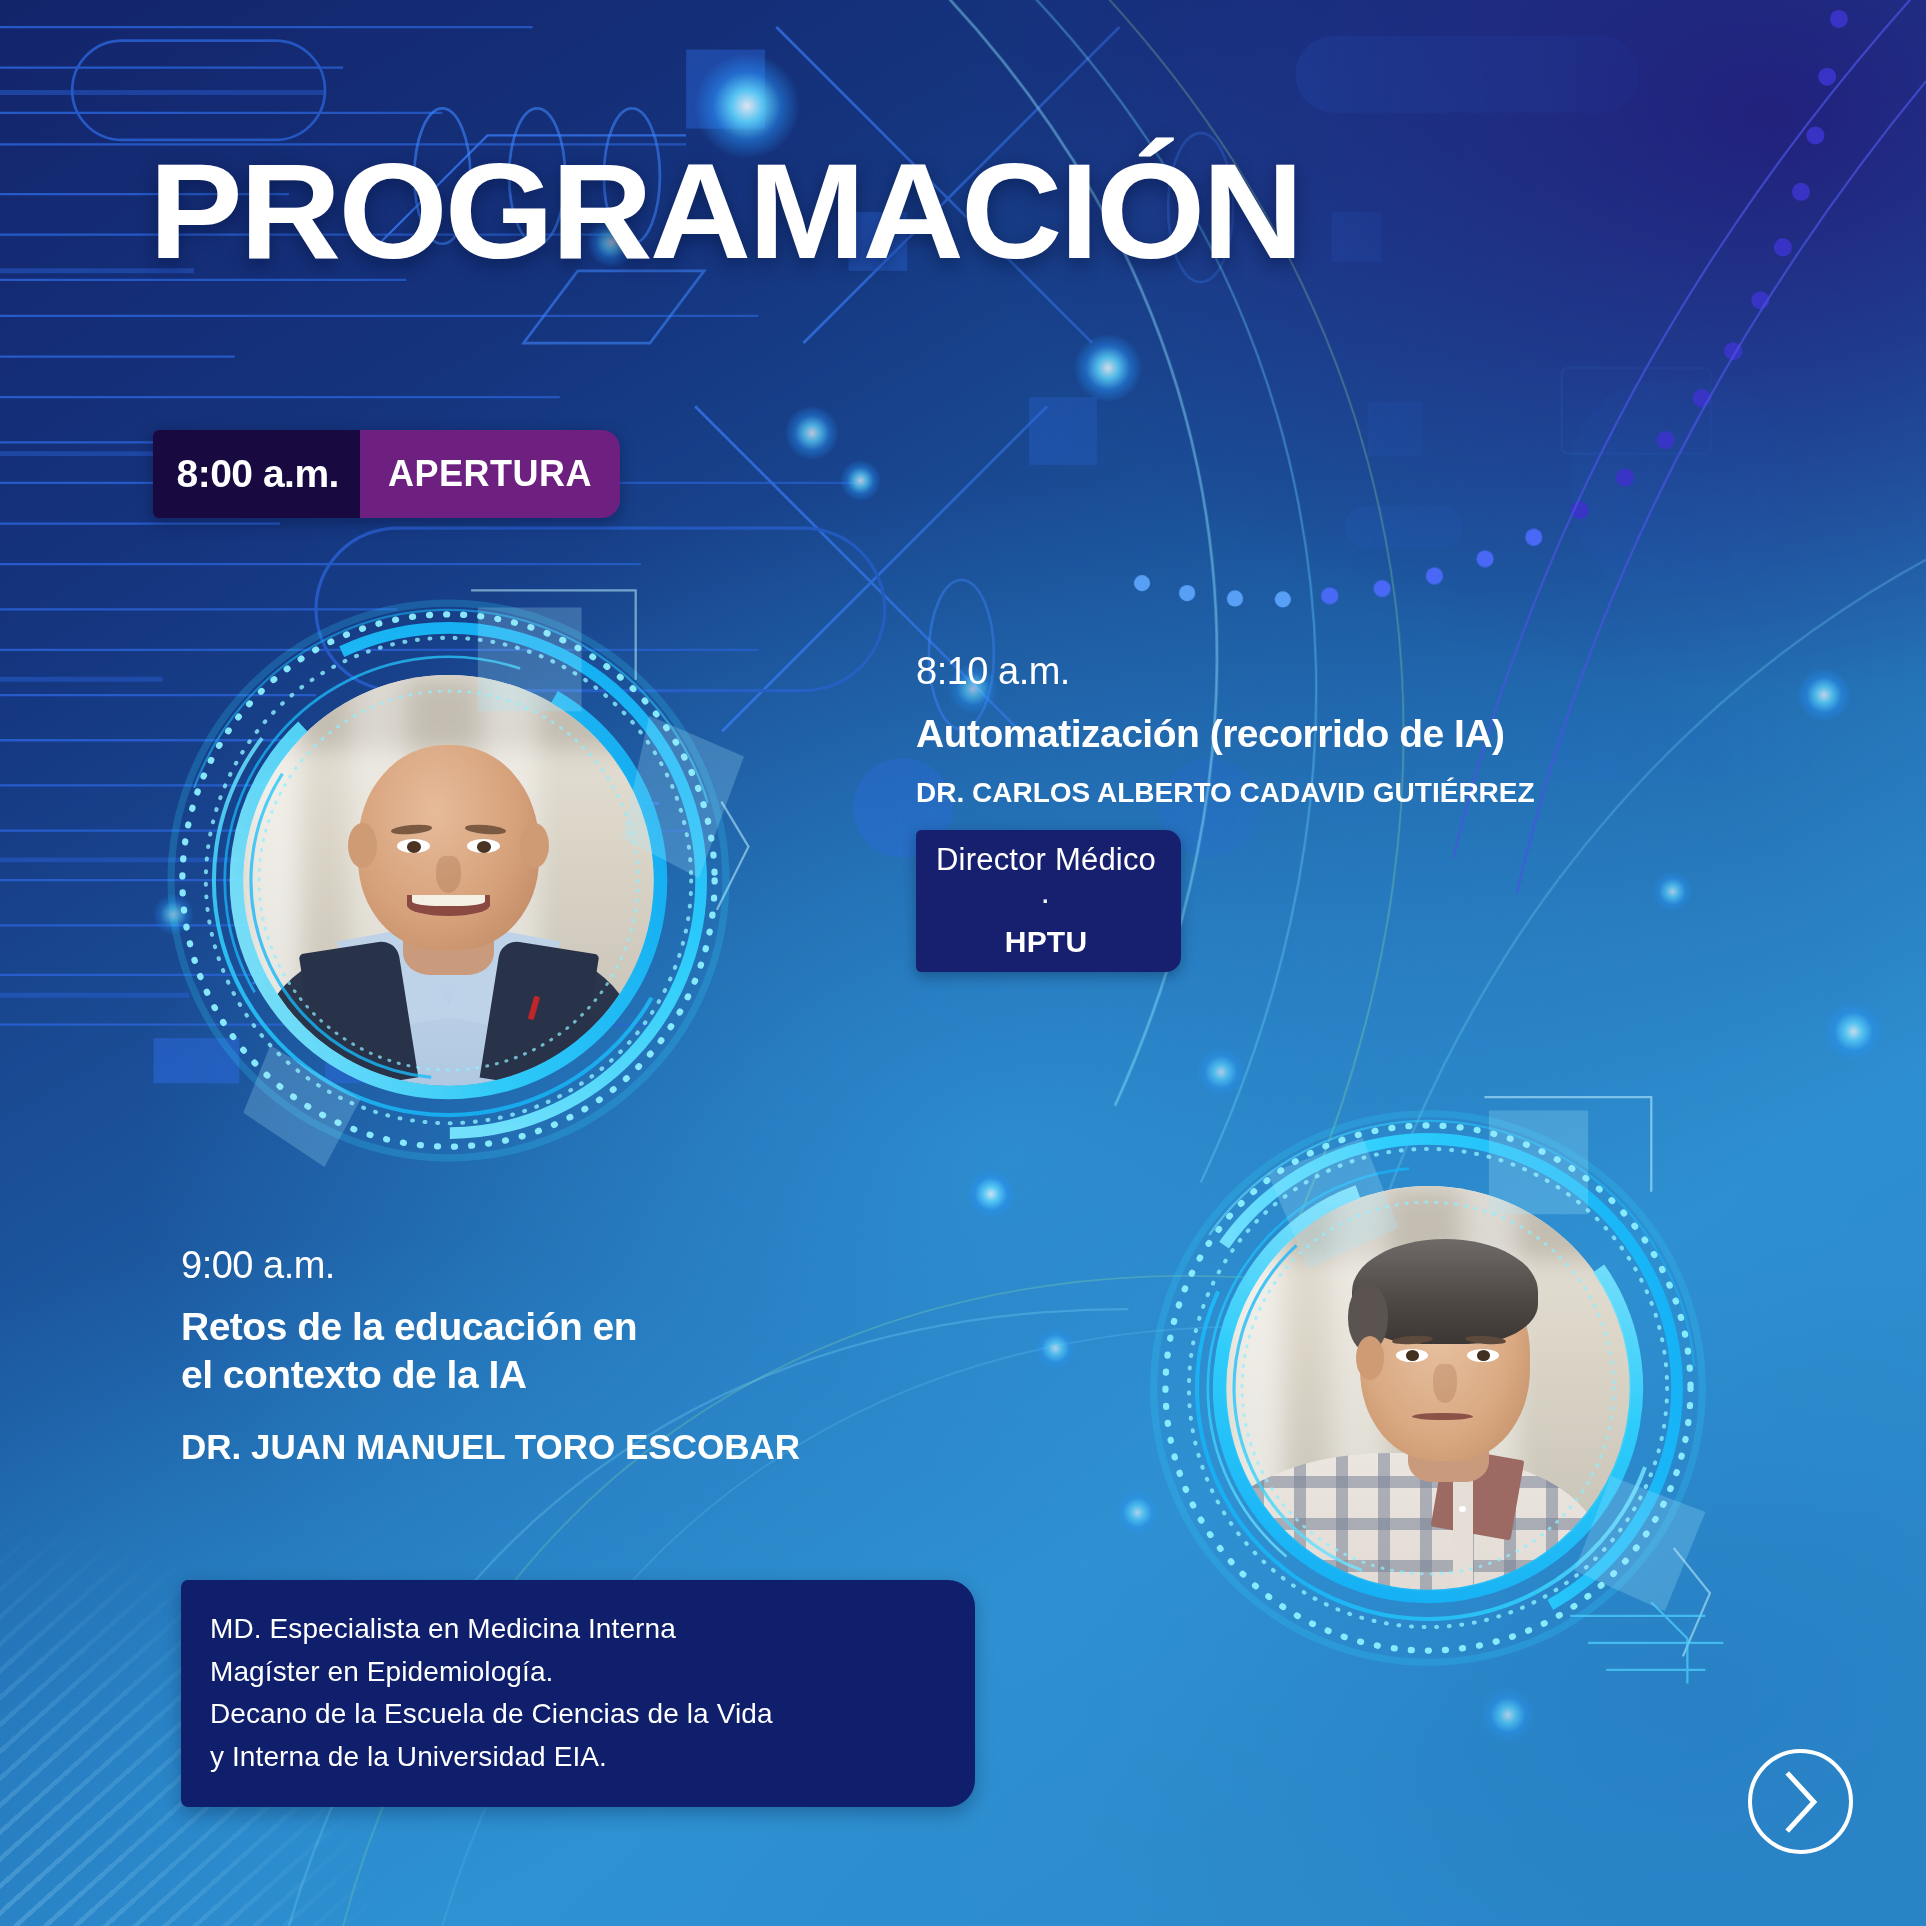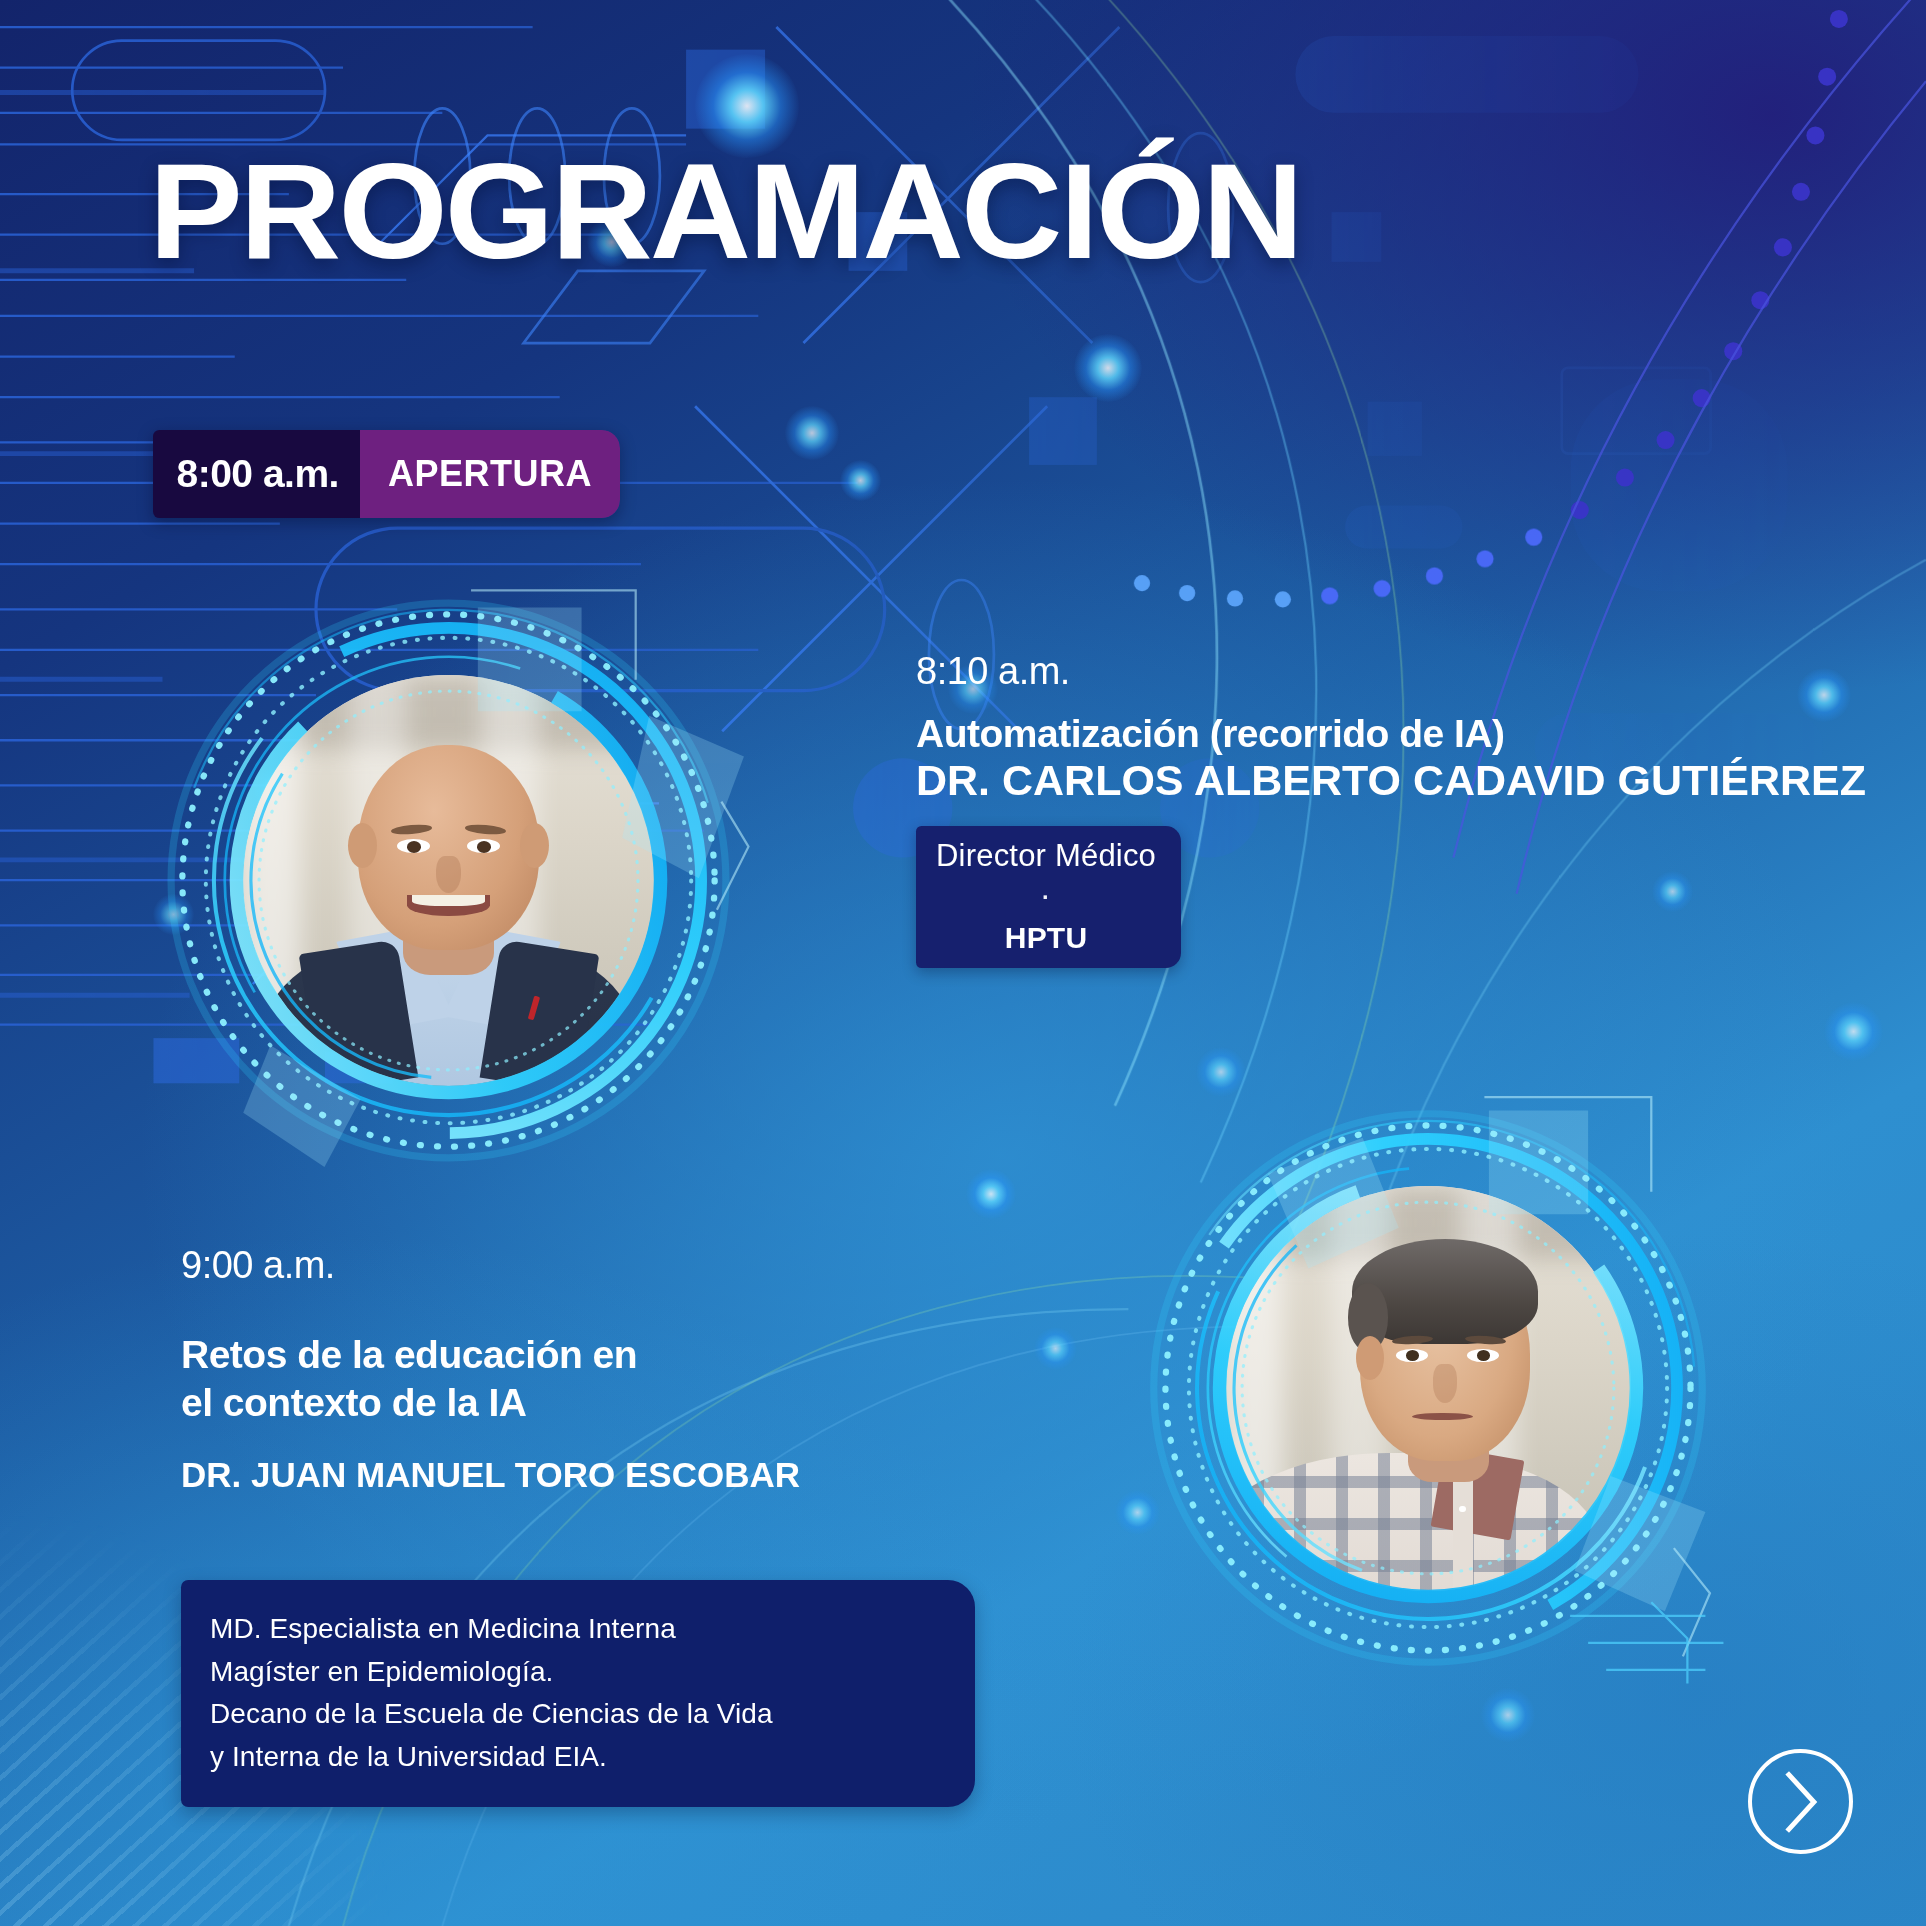--- a/index.html
+++ b/index.html
@@ -80,33 +80,33 @@
   .head{position:absolute;border-radius:48% 48% 44% 44%;}
   .torso{position:absolute;border-radius:46% 46% 0 0;}
 
   
   .sess-time{color:#fff;font-size:38px;font-weight:400;letter-spacing:-0.5px;white-space:nowrap;}
   .sess-title{color:#fff;font-size:39px;font-weight:700;letter-spacing:-0.5px;}
   .sess-name{color:#fff;font-size:36px;font-weight:700;letter-spacing:0px;white-space:nowrap;}
 
   .s1{position:absolute;left:916px;top:650px;width:894px;}
   .s1 .sess-title{margin-top:19px;}
-  .s1 .sess-name{font-size:43px;}
+  .s1 .sess-name{margin-top:21px;font-size:28px;}
 
   .role-badge{
     display:inline-flex;align-items:center;gap:10px;margin-top:21px;
     background:#16206e;color:#fff;border-radius:5.4px 15.3px 15.3px 5.4px;
     padding:11.7px 25px 13.5px 20px;box-shadow:0 4.5px 13.5px rgba(4,10,40,.30);flex-direction:column;
   }
   .role-badge .role{font-size:31px;font-weight:300;letter-spacing:0.2px;}
   .role-badge .sep{font-size:23.5px;font-weight:700;opacity:.95;}
   .role-badge .org{font-size:30px;font-weight:800;letter-spacing:0.2px;}
 
   .s2{position:absolute;left:181px;top:1244px;width:903px;}
-  .s2 .sess-title{margin-top:44px;line-height:1.22;}
+  .s2 .sess-title{margin-top:16px;line-height:1.22;}
   .s2 .sess-name{margin-top:29px;font-size:35px;}
 
   .bio-box{
     position:absolute;left:181px;top:1580px;width:794px;
     background:#0f1f6b;border-radius:7.2px 27px 27px 7.2px;
     padding:28px 32px 29px 29px;color:#fff;
     box-shadow:0 6.3px 18px rgba(4,10,40,.28);
   }
   .bio-box .ln{font-size:28px;font-weight:300;letter-spacing:0.1px;line-height:1.52;white-space:nowrap;}
 

